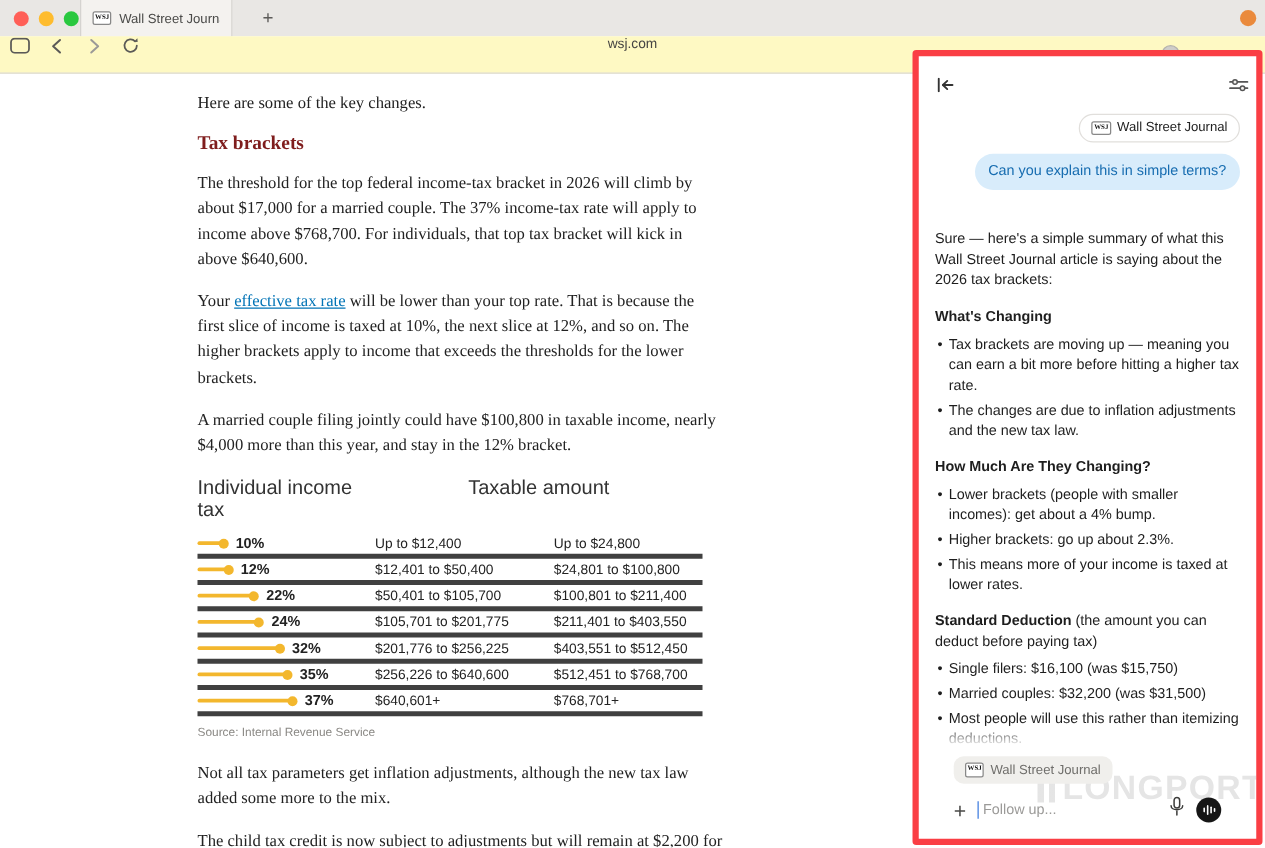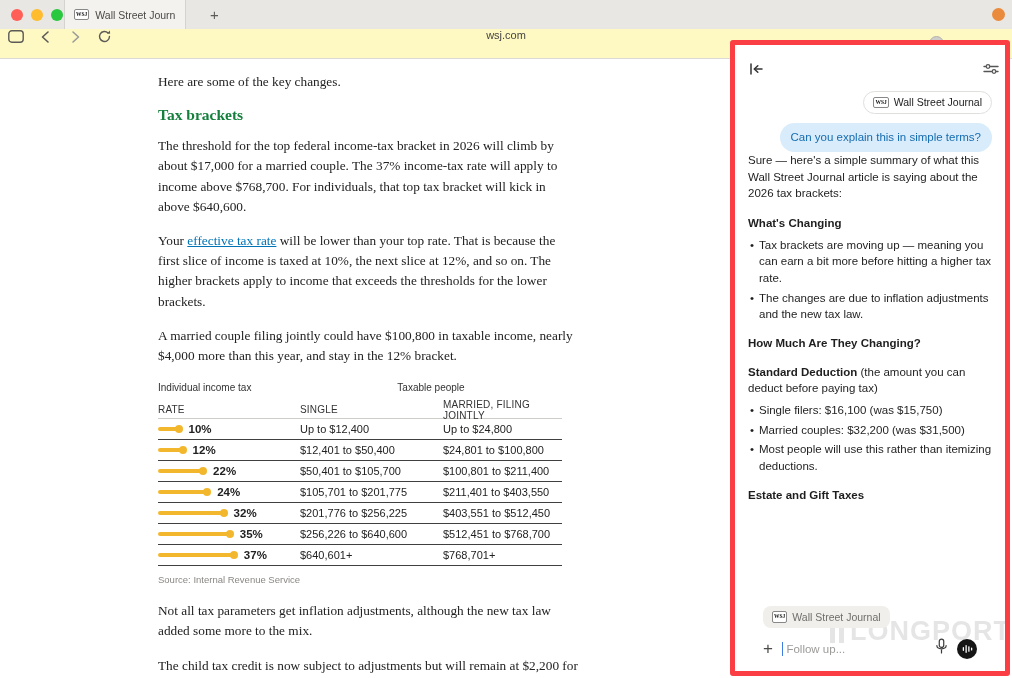--- a/index.html
+++ b/index.html
@@ -52,30 +52,30 @@
     border-radius: 50%; background: #cfcdc9; border: 1px solid #b4b2ae;
   }
 
   
   .content { position: absolute; top: 60px; left: 0; right: 0; bottom: 0; background: #fff; overflow: hidden; }
   .article {
     position: absolute; left: 158px; top: 12px; width: 420px;
     font-family: "Liberation Serif", serif; font-size: 13.3px; color: #222;
   }
   .article p { line-height: 1.52; margin-bottom: 14px; }
-  .article h2 { font-size: 15.5px; margin: 6px 0 12px; color: #15803d; }
+  .article h2 { font-size: 15.5px; margin: 6px 0 12px; color: #7f1d1d; }
   a.inline-link { color: var(--link, #0274b6); text-decoration: underline; cursor: pointer; }
 
   
   .chart { font-family: "Liberation Sans", sans-serif; margin: 16px 0 16px; width: 404px; }
   .chart-title { font-weight: bold; font-size: 11.5px; color: #111; margin-bottom: 9px; }
-  .group-row { display: flex; font-size: 10px; color: #333; margin-bottom: 8px; }
+  .group-row { display: flex; font-size: 16px; color: #333; margin-bottom: 8px; }
   .g1 { width: 142px; }
   .g2 { flex: 1; text-align: center; }
-  .crow { display: flex; align-items: center; height: 21px; border-bottom: 1px solid #404040; font-size: 11px; color: #222; }
+  .crow { display: flex; align-items: center; height: 21px; border-bottom: 4px solid #404040; font-size: 11px; color: #222; }
   .crow.head { height: 18px; border-bottom: 1px solid #cfcdc8; font-size: 10px; color: #333; letter-spacing: .2px; }
   .c1 { width: 142px; display: flex; align-items: center; }
   .c2 { width: 143px; }
   .c3 { flex: 1; }
   .bar { position: relative; height: 3.5px; border-radius: 2px; background: var(--chart_bar, #f3b72d); }
   .bar::after {
     content: ""; position: absolute; right: -4px; top: 50%; transform: translateY(-50%);
     width: 8px; height: 8px; border-radius: 50%; background: inherit;
   }
   .rate-label { font-weight: bold; font-size: 11.5px; margin-left: 10px; }
@@ -96,21 +96,21 @@
     flex: 1 1 auto; overflow: hidden; position: relative;
     padding: 2px 13px 0; font-size: 11.5px; line-height: 1.45; color: #1e1e1e;
   }
   .chip-row { display: flex; justify-content: flex-end; margin: 4px 0 9px; }
   .source-chip {
     display: inline-flex; align-items: center; gap: 5px;
     border: 1px solid #e1dfdc; border-radius: 14px; background: #fff;
     padding: 3px 9px; font-size: 10.5px; color: #222;
   }
   .user-bubble {
-    width: fit-content; max-width: 240px; margin-left: auto; margin-bottom: 0;
+    width: fit-content; max-width: 240px; margin-left: auto; margin-bottom: 31px;
     background: var(--bubble_bg, #d8ecfb); color: var(--bubble_text, #166cb0);
     border-radius: 15px; padding: 6px 11px; font-size: 11.5px; white-space: nowrap;
   }
   .reply-intro { margin-bottom: 13px; }
   .sec { margin-bottom: 12px; }
   .sec-title { margin-bottom: 5px; }
   .sec-title b { font-weight: bold; }
   .sec ul { list-style: none; }
   .sec li { position: relative; padding-left: 11px; margin-bottom: 3px; }
   .sec li::before { content: "\2022"; position: absolute; left: 2px; }
@@ -190,26 +190,21 @@
   <div class="article">
     <p>Here are some of the key changes.</p>
     <h2>Tax brackets</h2>
     <p>The threshold for the top federal income-tax bracket in 2026 will climb by about $17,000 for a married couple. The 37% income-tax rate will apply to income above $768,700. For individuals, that top tax bracket will kick in above $640,600.</p>
     <p><span>Your </span><a class="inline-link">effective tax rate</a><span> will be lower than your top rate. That is because the first slice of income is taxed at 10%, the next slice at 12%, and so on. The higher brackets apply to income that exceeds the thresholds for the lower brackets.</span></p>
     <p>A married couple filing jointly could have $100,800 in taxable income, nearly $4,000 more than this year, and stay in the 12% bracket.</p>
 
     <div class="chart">
       <div class="group-row">
         <span class="g1">Individual income tax</span>
-        <span class="g2">Taxable people</span>
-      </div>
-      <div class="crow head">
-        <span class="c1">RATE</span>
-        <span class="c2">SINGLE</span>
-        <span class="c3">MARRIED, FILING JOINTLY</span>
+        <span class="g2">Taxable amount</span>
       </div>
 
       <div class="crow">
         <span class="c1">
             <span class="bar" style="width: 20.5px;"></span>
             <span class="rate-label">10%</span>
           </span>
         <span class="c2">Up to $12,400</span>
         <span class="c3">Up to $24,800</span>
       </div>
@@ -306,20 +301,25 @@
       <div class="sec">
         <div class="sec-title"><b>What's Changing</b><span></span></div>
         <ul>
           <li>Tax brackets are moving up — meaning you can earn a bit more before hitting a higher tax rate.</li>
           <li>The changes are due to inflation adjustments and the new tax law.</li>
         </ul>
       </div>
 
       <div class="sec">
         <div class="sec-title"><b>How Much Are They Changing?</b><span></span></div>
+        <ul>
+          <li>Lower brackets (people with smaller incomes): get about a 4% bump.</li>
+          <li>Higher brackets: go up about 2.3%.</li>
+          <li>This means more of your income is taxed at lower rates.</li>
+        </ul>
       </div>
 
       <div class="sec">
         <div class="sec-title"><b>Standard Deduction</b><span> (the amount you can deduct before paying tax)</span></div>
         <ul>
           <li>Single filers: $16,100 (was $15,750)</li>
           <li>Married couples: $32,200 (was $31,500)</li>
           <li>Most people will use this rather than itemizing deductions.</li>
         </ul>
       </div>

